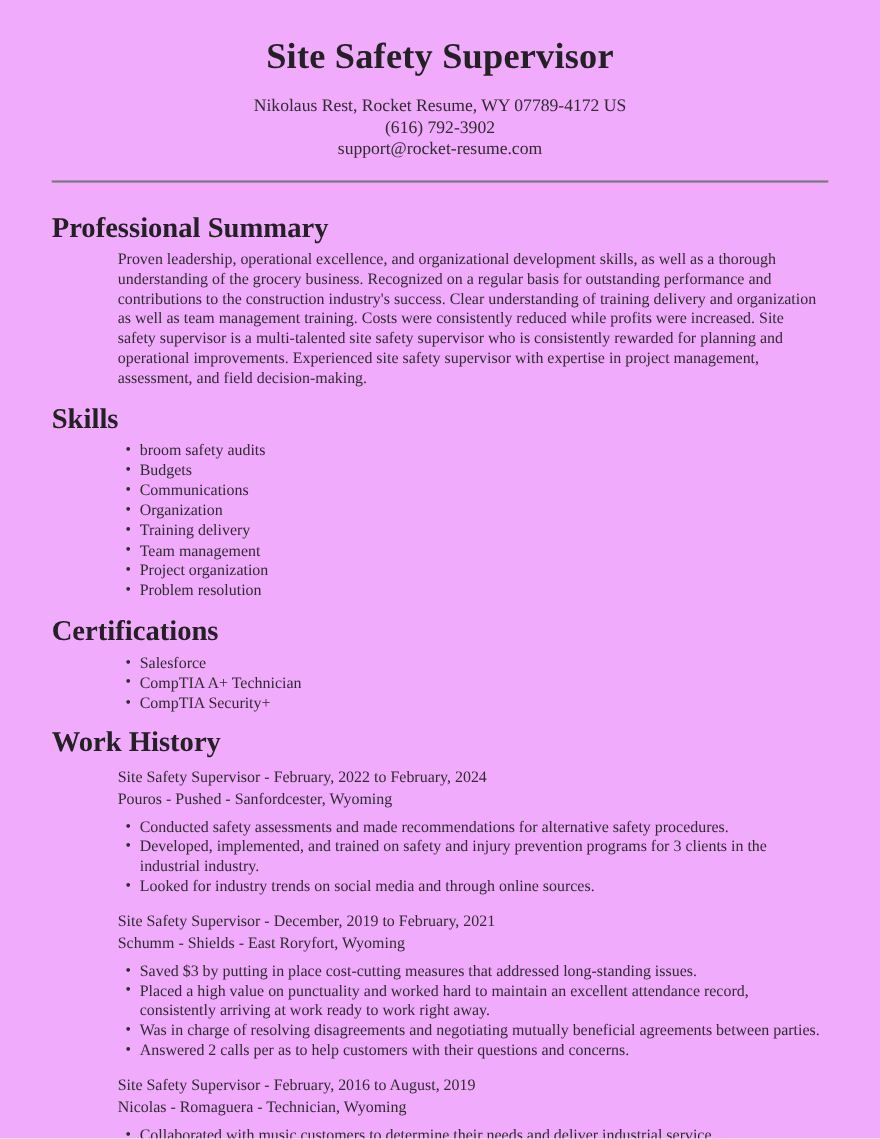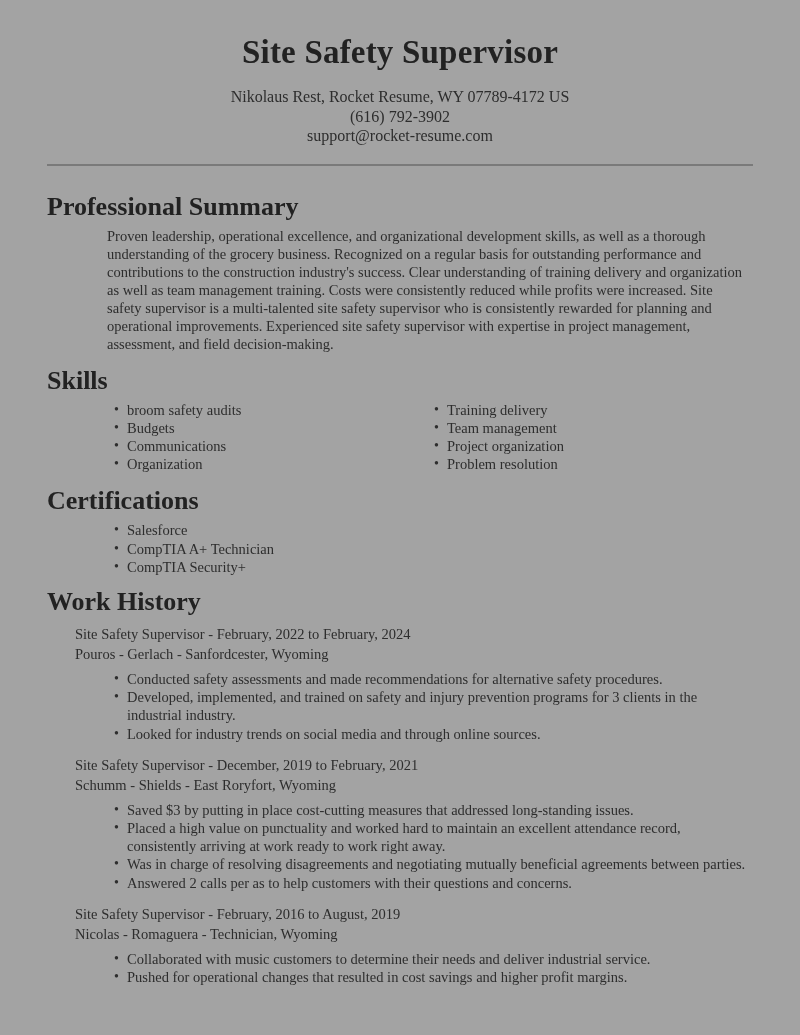--- a/index.html
+++ b/index.html
@@ -1,21 +1,21 @@
 <!DOCTYPE html>
 <html><head>
 <meta charset="utf-8">
 <style>
   * { box-sizing: border-box; }
   html, body { margin: 0; padding: 0; background: #ffffff; }
   .page {
     width: 800px;
     height: 1035px;
     overflow: hidden;
-    background: #a3a3a3;
+    background: #f0abfc;
     padding: 0 47px;
     font-family: "Liberation Serif", "DejaVu Serif", serif;
     color: #2d2d2d;
   }
 
   
   .header { text-align: center; padding-top: 30px; }
   .resume-title {
     margin: 0;
     font-size: 33px;
@@ -62,29 +62,29 @@
   .bullet-list li { position: relative; padding-left: 20px; }
   .bullet-list li::before {
     content: "\2022";
     position: absolute;
     left: 7px;
     top: 0;
     font-size: 14px;
   }
 
   
-  .skills-columns { display: flex; margin: 5px 0 0 60px; }
+  .skills-columns { display: flex; margin: 5px 0 0 60px; flex-direction: column; }
   .skills-columns .bullet-list { margin: 0; }
   .skills-col-left { width: 320px; }
   .skills-col-right { flex: 1; }
 
   
   .job { margin-top: 12px; }
   .job.first { margin-top: 7px; }
-  .job-header { margin-left: 28px; font-size: 14.5px; line-height: 20px; }
+  .job-header { margin-left: 60px; font-size: 14.5px; line-height: 20px; }
   .job .bullet-list { margin-top: 6px; }
 </style>
 </head>
 <body>
 
 <div class="page">
 
   <header class="header">
     <h1 class="resume-title">Site Safety Supervisor</h1>
     <div class="contact">
@@ -127,21 +127,21 @@
       <li>CompTIA Security+</li>
     </ul>
   </section>
 
   <section>
     <h2 class="section-heading work">Work History</h2>
 
     <div class="job first">
       <div class="job-header">
         <div>Site Safety Supervisor - February, 2022 to February, 2024</div>
-        <div>Pouros - Gerlach - Sanfordcester, Wyoming</div>
+        <div>Pouros - Pushed - Sanfordcester, Wyoming</div>
       </div>
       <ul class="bullet-list">
         <li>Conducted safety assessments and made recommendations for alternative safety procedures.</li>
         <li>Developed, implemented, and trained on safety and injury prevention programs for 3 clients in the industrial industry.</li>
         <li>Looked for industry trends on social media and through online sources.</li>
       </ul>
     </div>
 
     <div class="job">
       <div class="job-header">

